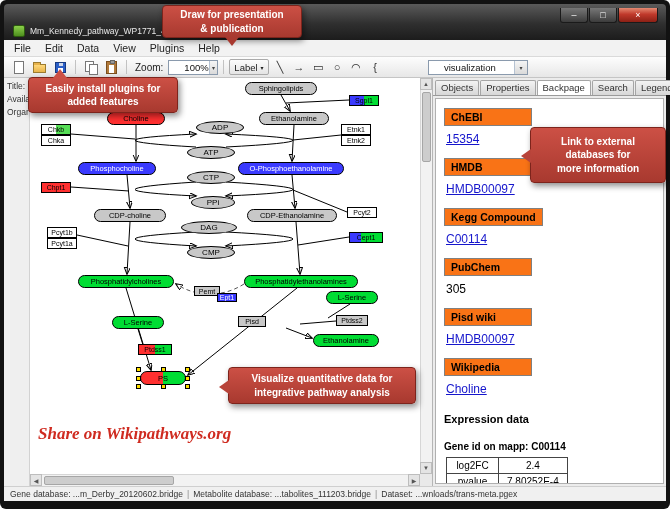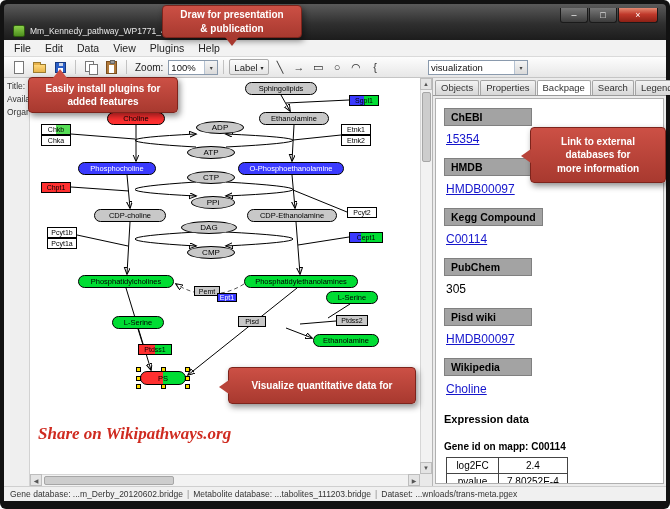--- a/index.html
+++ b/index.html
@@ -23,21 +23,21 @@
   .menu-item{font-size:10.5px;color:#222;padding:1px 7px}
   
   .toolbar{position:absolute;left:4px;top:57px;right:4px;height:21px;
            background:linear-gradient(#fdfdfd,#e7e7e7);border-bottom:1px solid #c5c5c5;
            display:flex;align-items:center;gap:2px;padding-left:5px}
   .tb-btn{min-width:19px;height:17px;display:flex;align-items:center;justify-content:center;
           font-size:11px;color:#333;border:1px solid transparent;border-radius:2px}
   .tb-sep{width:1px;height:14px;background:#c2c2c2;margin:0 3px}
   .zoom-label{font-size:10px;color:#222;margin:0 3px}
   .combo{height:15px;background:#fff;border:1px solid #8a9aad;display:flex;align-items:center;
-         font-size:9.5px;color:#111;padding-left:2px}
+         font-size:9.5px;color:#111;padding-left:15px}
   .combo .caret{margin-left:auto;width:13px;height:100%;background:linear-gradient(#f5f5f5,#dadada);
                 border-left:1px solid #b5c2d2;display:flex;align-items:center;justify-content:center;
                 font-size:6px;color:#444}
   .zoom-combo{width:50px}
   .vis-combo{position:absolute;left:424px;top:3px;width:100px}
   .label-btn{height:16px;border:1px solid #aaa;background:linear-gradient(#fcfcfc,#e4e4e4);
              border-radius:2px;font-size:9.5px;color:#222;display:flex;align-items:center;padding:0 4px;gap:3px}
   
   .ic{position:relative;display:block}
   .ic-page{width:10px;height:13px;background:#fff;border:1px solid #777}
@@ -75,21 +75,21 @@
   .sc-thumb{position:absolute;background:#cdcdcd;border:1px solid #a6a6a6;border-radius:2px}
   .corner{position:absolute;left:420px;top:474px;width:12px;height:12px;background:#e9e9e9}
   
   .right-panel{position:absolute;left:432px;top:78px;width:234px;bottom:23px;background:#ececec;border-left:1px solid #b5b5b5}
   .tabs{display:flex;height:18px;padding:2px 2px 0;gap:1px;border-bottom:1px solid #9a9a9a}
   .tab{font-size:9.5px;color:#333;padding:1px 5px;background:linear-gradient(#f3f3f3,#d7d7d7);
        border:1px solid #a5a5a5;border-bottom:none;border-radius:2px 2px 0 0}
   .tab.active{background:#fff}
   .panel-content{position:absolute;left:2px;right:2px;top:20px;bottom:2px;background:#fff;
                  border:1px solid #b0b0b0;padding:8px;overflow:hidden}
-  .bp-header{display:inline-block;border:1px solid #808080;background:#a3a3a3;font-weight:bold;
+  .bp-header{display:inline-block;border:1px solid #808080;background:#f97316;font-weight:bold;
              font-size:10.5px;color:#000;padding:2px 6px;min-width:88px}
   .bp-value{font-size:12px;color:#000;margin:6px 0 11px 2px;display:block}
   .bp-value.link{color:#1515cc;text-decoration:underline;display:inline-block;margin:6px 0 11px 2px}
   .bp-expression{font-weight:bold;font-size:11px;color:#000;margin:6px 0 16px}
   .bp-geneid{font-weight:bold;font-size:10px;color:#000;margin:15px 0 5px}
   .bp-table{border-collapse:collapse;margin-left:2px}
   .bp-table td{border:1px solid #444;font-size:10px;padding:2px 8px;text-align:center;min-width:52px;height:15px}
   
   .statusbar{position:absolute;left:4px;right:4px;bottom:8px;height:15px;background:#f0f0f0;
              border-top:1px solid #cfcfcf;display:flex;align-items:center;font-size:8.5px;color:#333;
@@ -339,14 +339,15 @@
   </div>
 <div class="callout" id="callout-databases">
     <div class="ptr"></div>
     <div class="c-line">Link  to external</div>
     <div class="c-line">databases  for</div>
     <div class="c-line">more information</div>
   </div>
 <div class="callout" id="callout-quant">
     <div class="ptr"></div>
     <div class="c-line">Visualize quantitative data  for</div>
+    <div class="c-line">integrative pathway analysis</div>
   </div>
 <div class="share-text">Share on Wikipathways.org</div>
 
 </body></html>

